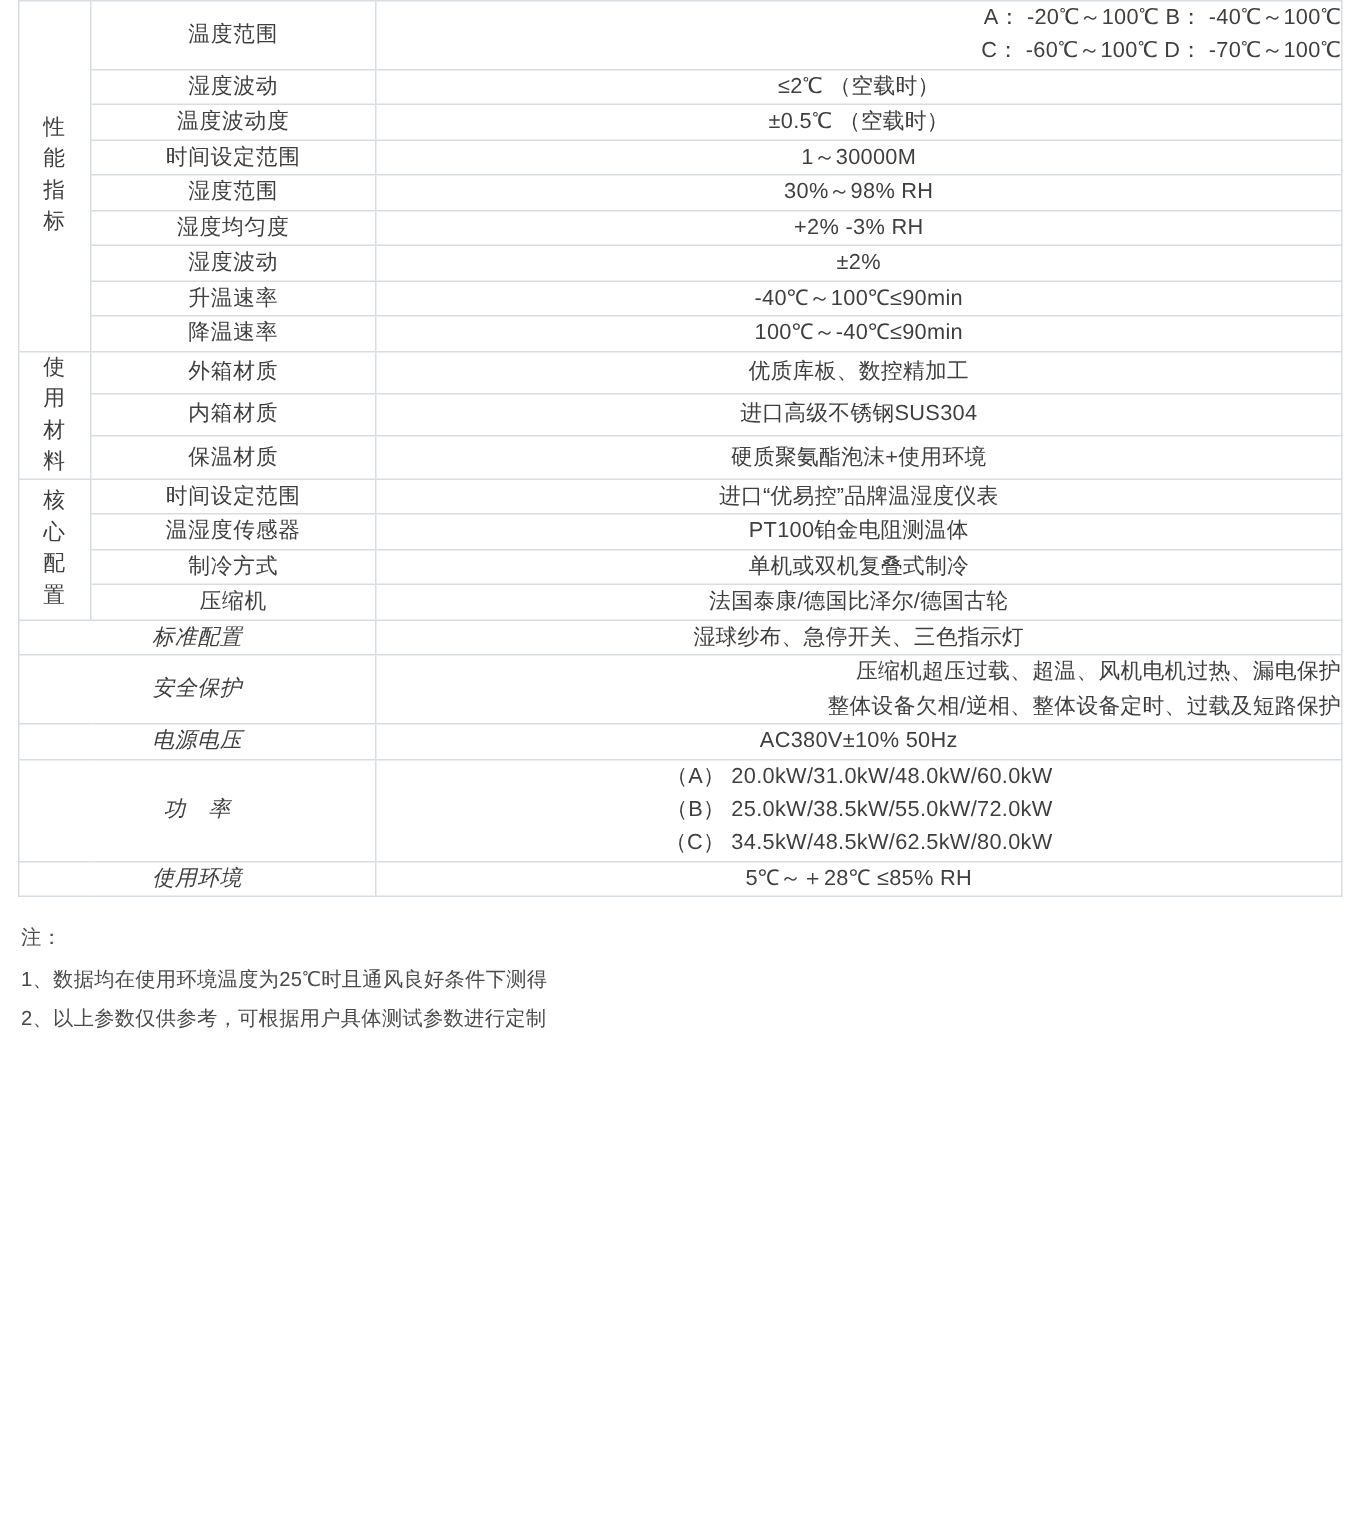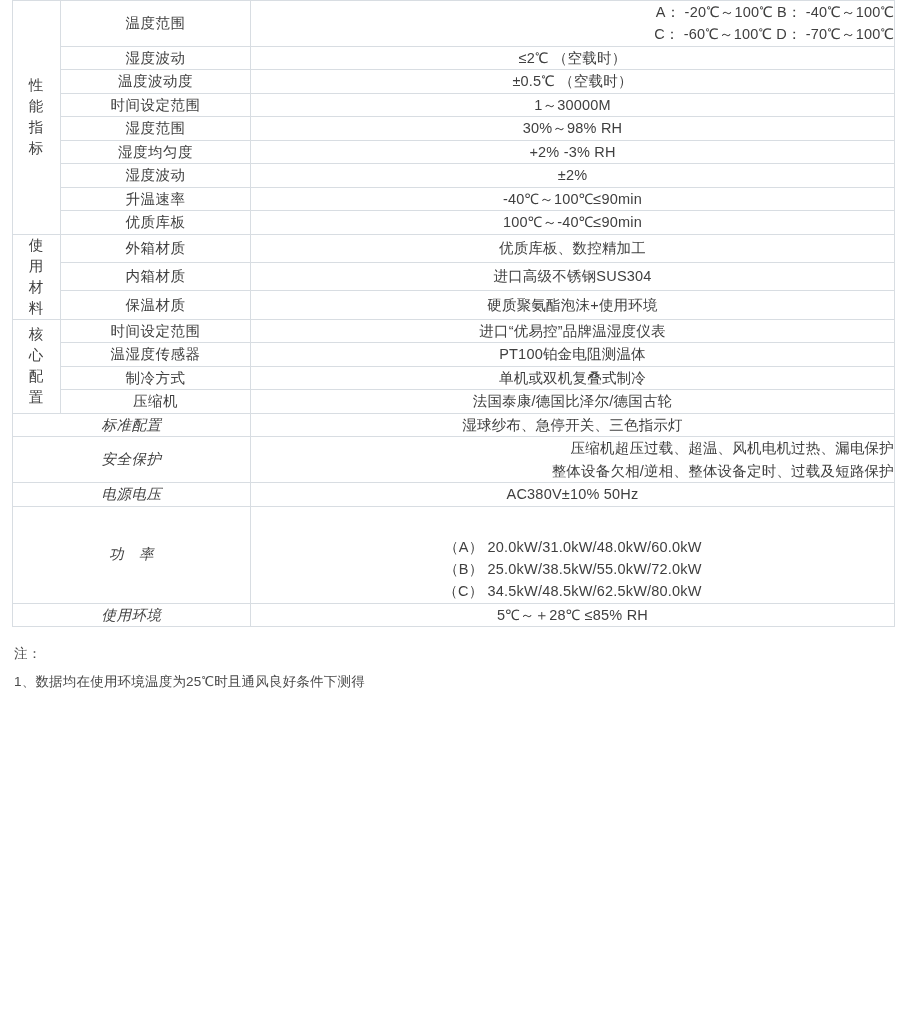--- a/index.html
+++ b/index.html
@@ -57,21 +57,20 @@
     padding: 10px 8px;
     letter-spacing: 0.2px;
   }
   .vline {
     display: block;
     text-align: right;
   }
   .two-col {
     display: inline-block;
     text-align: left;
-    margin-top: 29px;
   }
   .two-col .row {
     white-space: pre;
   }
   .notes {
     margin: 14px 0 0 14px;
     color: #4a4a4a;
     font-size: 13.5px;
     line-height: 1.9;
   }
@@ -130,21 +129,21 @@
       </tr>
       <tr>
         <td class="label">湿度波动</td>
         <td class="value">±2%</td>
       </tr>
       <tr>
         <td class="label">升温速率</td>
         <td class="value">-40℃～100℃≤90min</td>
       </tr>
       <tr>
-        <td class="label">优质库板</td>
+        <td class="label">降温速率</td>
         <td class="value">100℃～-40℃≤90min</td>
       </tr>
 
       <tr>
         <td class="group" rowspan="3">
           <span class="vtxt">使</span>
           <span class="vtxt">用</span>
           <span class="vtxt">材</span>
           <span class="vtxt">料</span>
         </td>
@@ -211,15 +210,16 @@
       <tr>
         <td class="label wide" colspan="2">使用环境</td>
         <td class="value">5℃～＋28℃ ≤85% RH</td>
       </tr>
     </tbody>
   </table>
 
   <div class="notes">
     <div class="n-title">注：</div>
     <div>1、数据均在使用环境温度为25℃时且通风良好条件下测得</div>
+    <div>2、以上参数仅供参考，可根据用户具体测试参数进行定制</div>
   </div>
 
 </div>
 
 </body></html>

